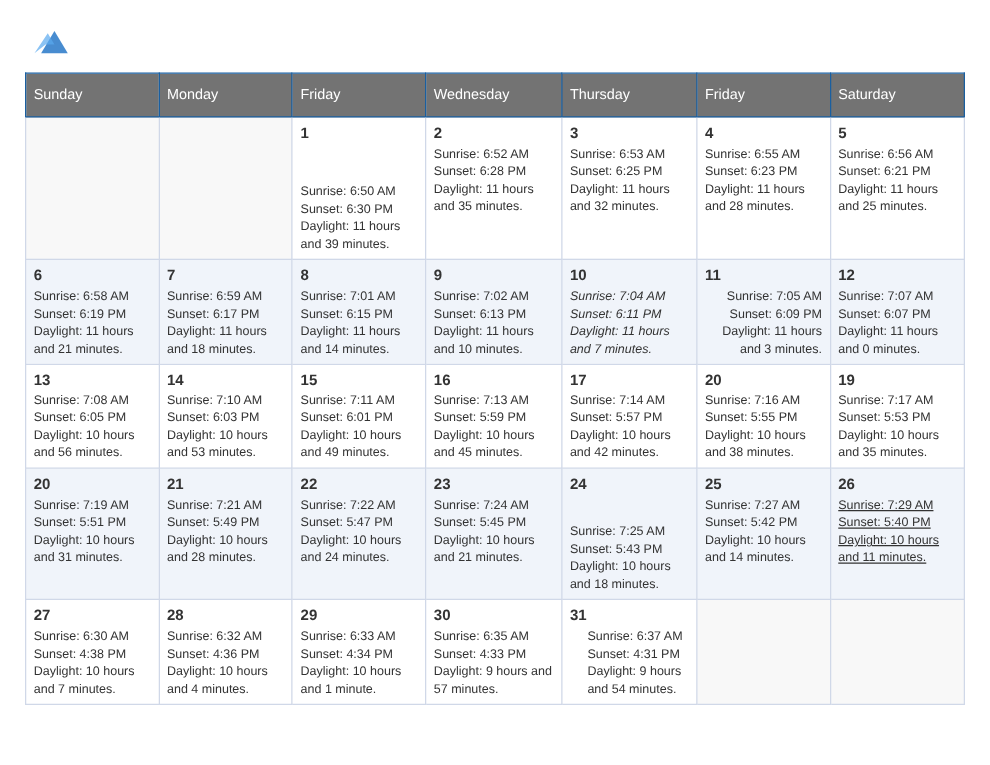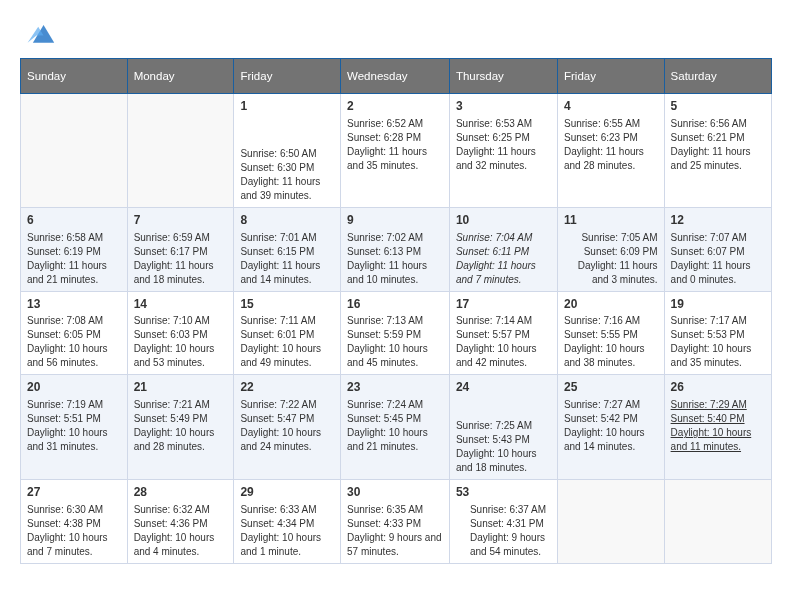--- a/index.html
+++ b/index.html
@@ -319,21 +319,21 @@
 Sunset: 4:34 PM
 Daylight: 10 hours and 1 minute.</div>
           </td>
           <td>
             <span class="day-num">30</span>
             <div class="cell-content" style="white-space: pre-line;">Sunrise: 6:35 AM
 Sunset: 4:33 PM
 Daylight: 9 hours and 57 minutes.</div>
           </td>
           <td>
-            <span class="day-num">53</span>
+            <span class="day-num">31</span>
             <div class="cell-content" style="white-space: pre-line; margin-left: 14px;">Sunrise: 6:37 AM
 Sunset: 4:31 PM
 Daylight: 9 hours and 54 minutes.</div>
           </td>
           <td class="empty">&nbsp;</td>
           <td class="empty">&nbsp;</td>
         </tr>
       </tbody>
   </table>
 </div>

